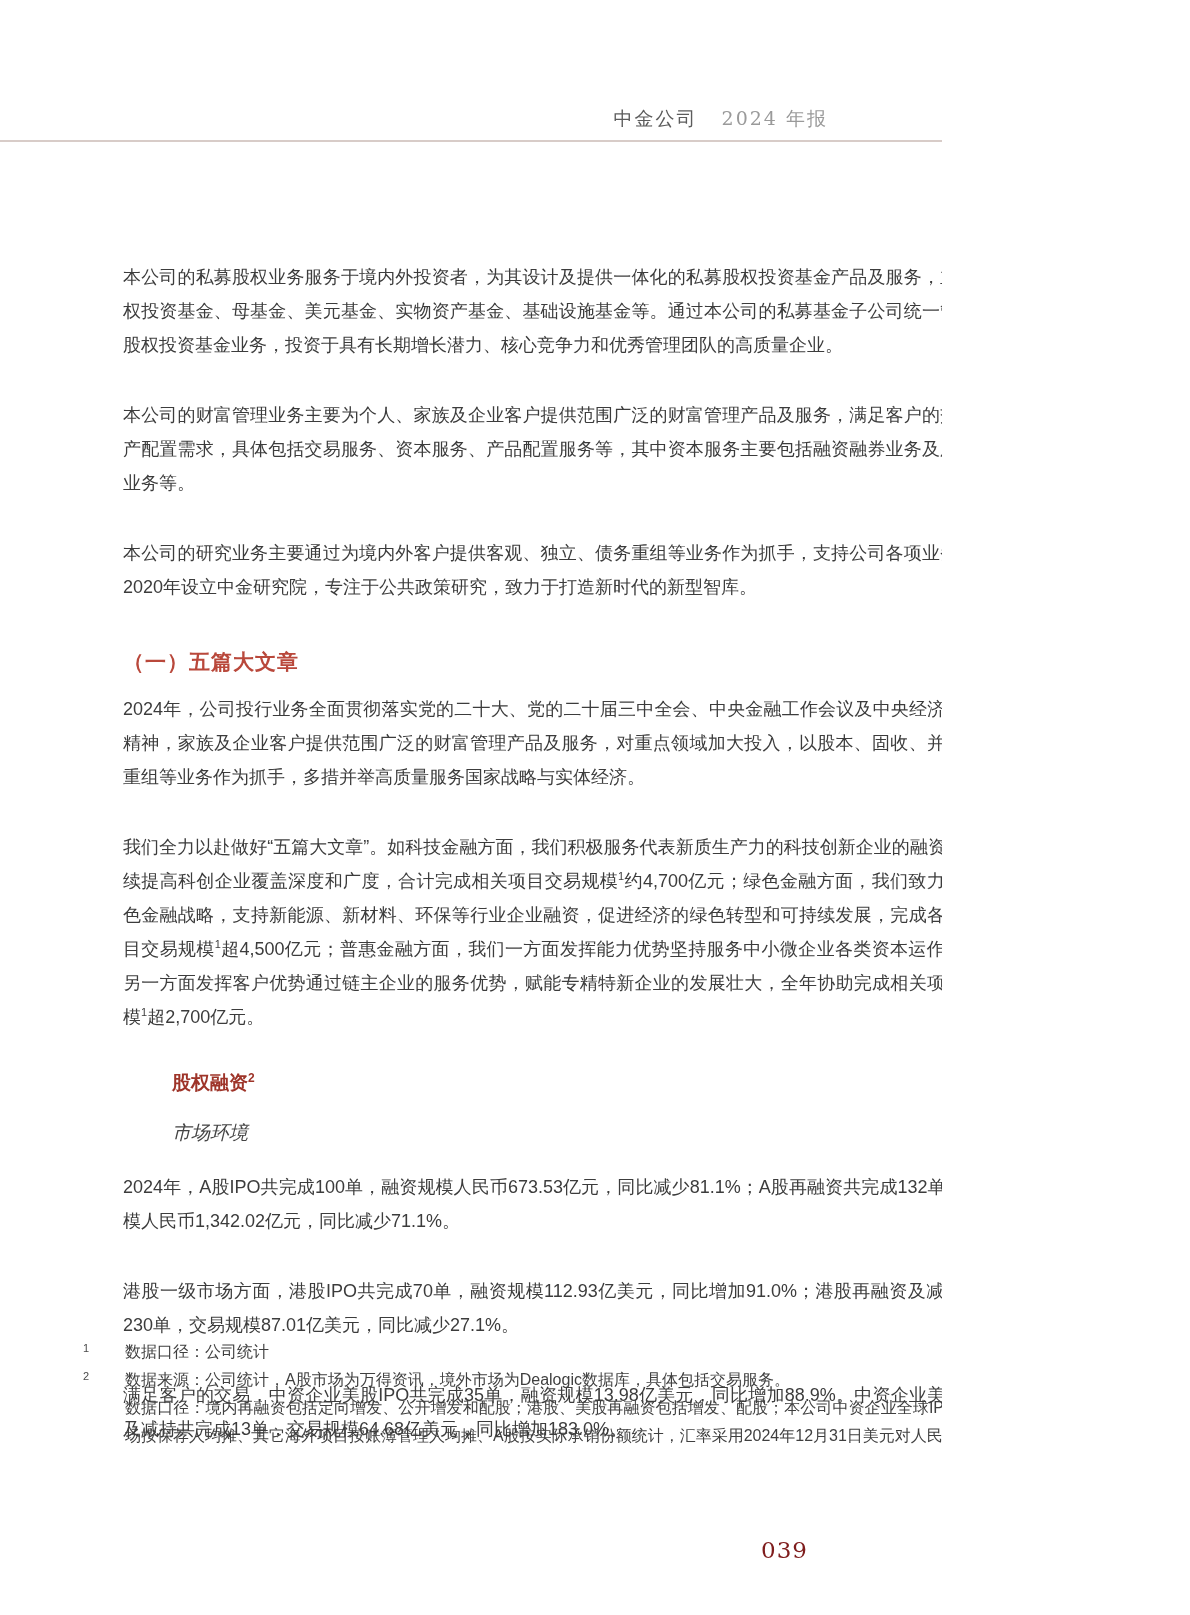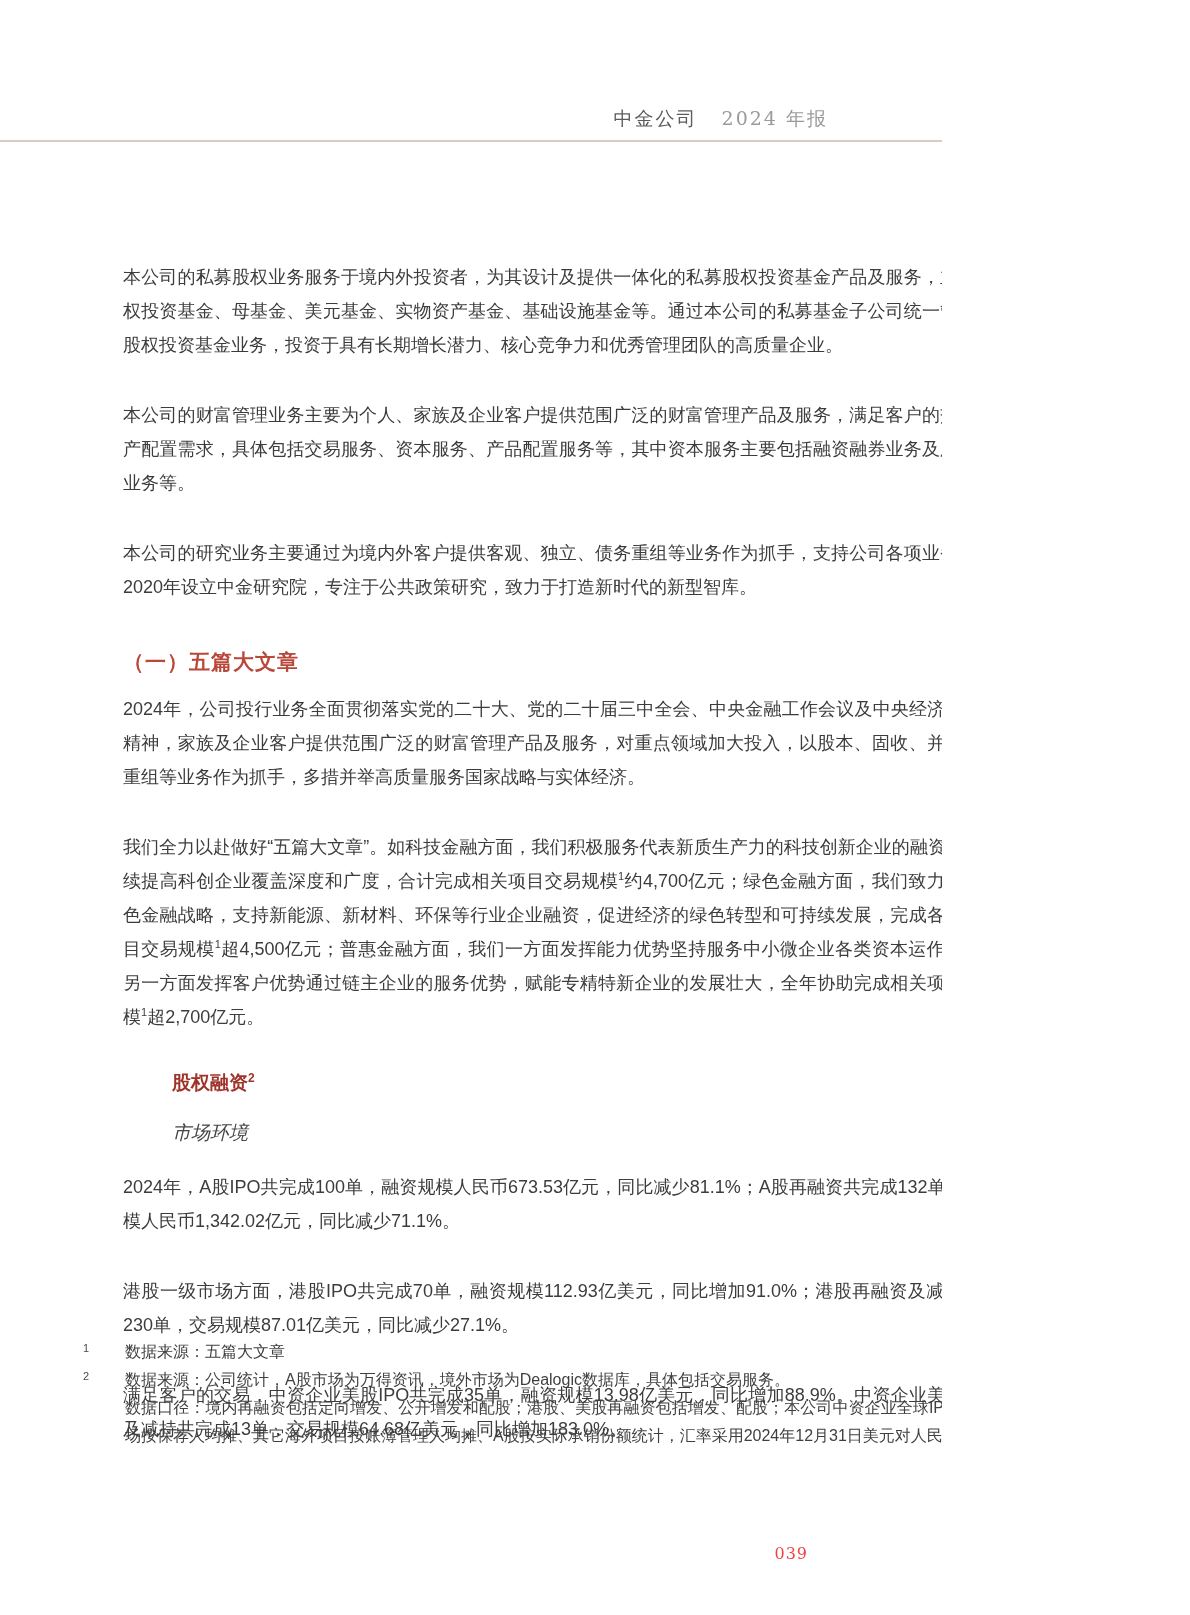--- a/index.html
+++ b/index.html
@@ -104,22 +104,22 @@
     font-size: 11px;
     color: #4a4a4a;
   }
   .footnote .fn-line { margin: 0; }
 
   .page-number {
     position: absolute;
     right: 134px;
     bottom: 52px;
     font-family: "DejaVu Serif", serif;
-    font-size: 16px;
-    color: #ef4444;
+    font-size: 23px;
+    color: #7f1d1d;
     letter-spacing: 1px;
     margin-top: 45px;
   }
 </style>
 </head>
 <body>
 
 <div class="page">
 
   <div class="header">
@@ -147,21 +147,21 @@
 
     <p class="body indent">2024年，A股IPO共完成100单，融资规模人民币673.53亿元，同比减少81.1%；A股再融资共完成132单，融资规模人民币1,342.02亿元，同比减少71.1%。</p>
     <p class="body indent">港股一级市场方面，港股IPO共完成70单，融资规模112.93亿美元，同比增加91.0%；港股再融资及减持共完成230单，交易规模87.01亿美元，同比减少27.1%。</p>
     <p class="body indent">满足客户的交易，中资企业美股IPO共完成35单，融资规模13.98亿美元，同比增加88.9%。中资企业美股再融资及减持共完成13单，交易规模64.68亿美元，同比增加183.0%。</p>
 
   </div>
 
   <div class="footnotes">
     <div class="footnote">
       <span class="marker">1</span>
-      <p class="fn-line">数据来源：五篇大文章</p>
+      <p class="fn-line">数据口径：公司统计</p>
     </div>
     <div class="footnote">
       <span class="marker">2</span>
       <p class="fn-line">数据来源：公司统计，A股市场为万得资讯，境外市场为Dealogic数据库，具体包括交易服务。</p>
       <p class="fn-line">数据口径：境内再融资包括定向增发、公开增发和配股；港股、美股再融资包括增发、配股；本公司中资企业全球IPO融资规模香港市场按保荐人均摊、其它海外项目按账簿管理人均摊、A股按实际承销份额统计，汇率采用2024年12月31日美元对人民币中间价。</p>
     </div>
   </div>
 
   <div class="page-number">039</div>
 

